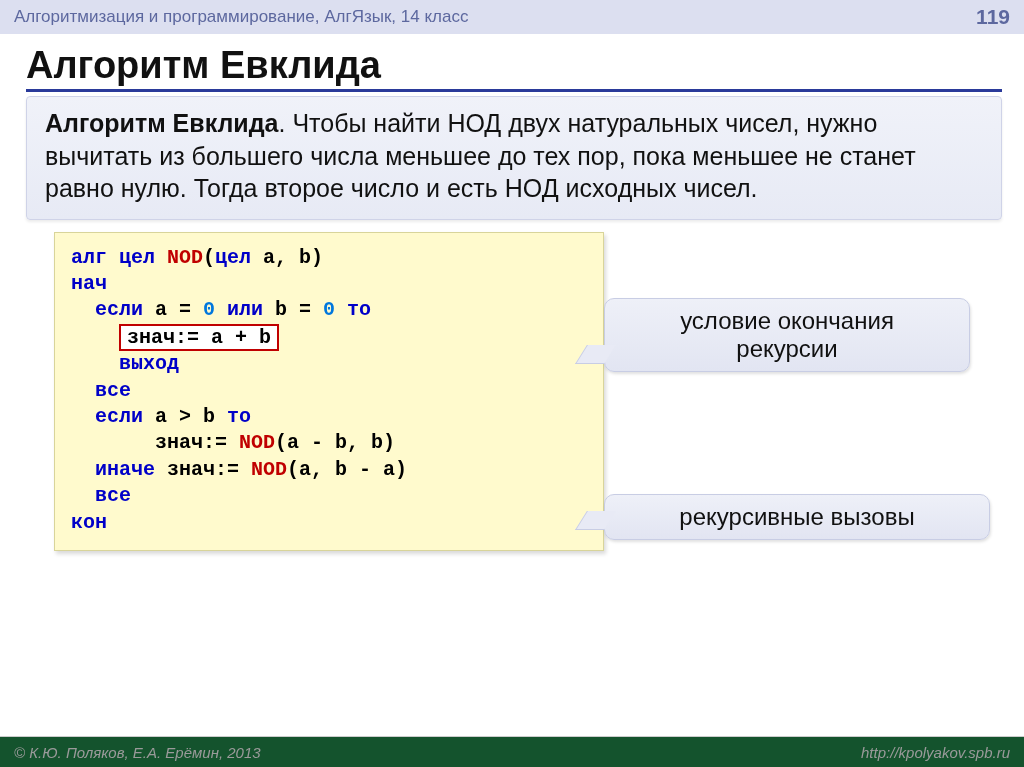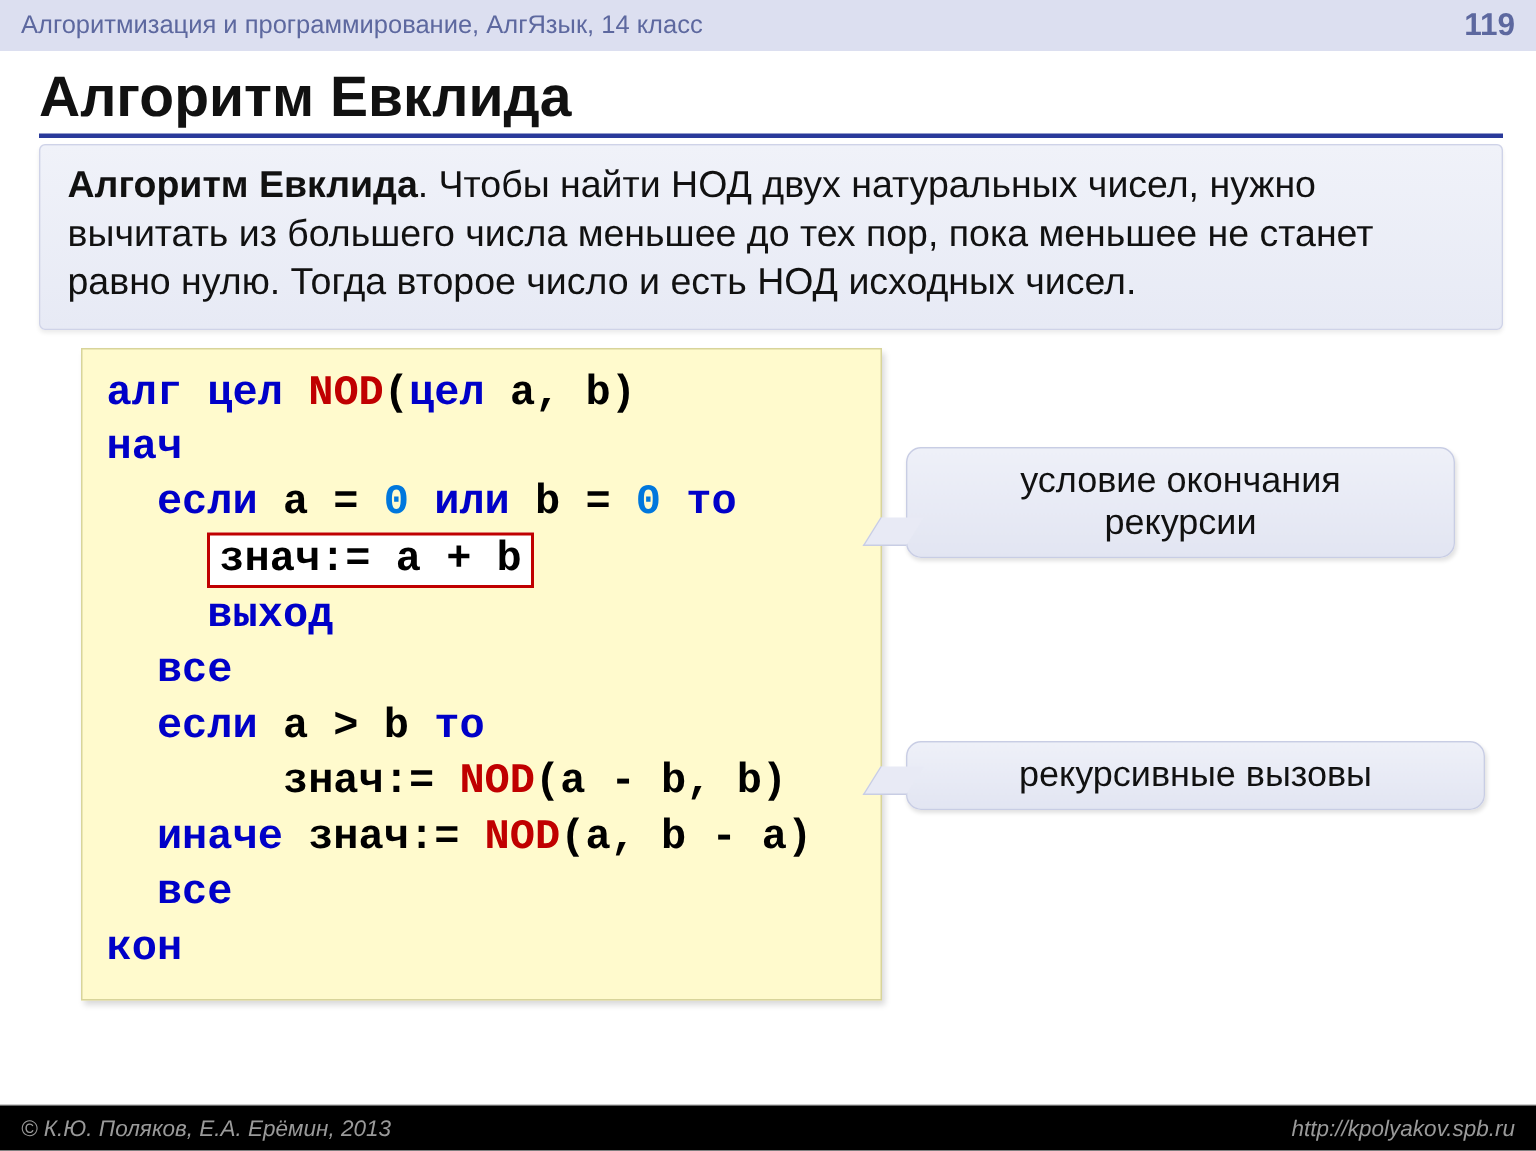--- a/index.html
+++ b/index.html
@@ -59,23 +59,23 @@
     height: 420px;
   }
   .code-box {
     position: absolute;
     left: 28px;
     top: 0;
     width: 500px;
     background: #fffacd;
     border: 1px solid #d8d49a;
     box-shadow: 2px 3px 4px rgba(0,0,0,0.15);
-    padding: 12px 16px 14px 16px;
+    padding: 12px 32px 14px 16px;
     font-family: "Courier New", Courier, monospace;
-    font-size: 28px;
+    font-size: 20px;
     font-weight: bold;
     line-height: 1.32;
     white-space: pre;
     color: #000;
   }
   .tok-kw  { color: #0000c8; }
   .tok-fn  { color: #c00000; }
   .tok-num { color: #0077dd; }
   .inner-frame {
     display: inline-block;
@@ -117,21 +117,21 @@
     right: 0;
     height: 30px;
     border-top: 1px solid #ccc;
     display: flex;
     justify-content: space-between;
     align-items: center;
     padding: 0 14px;
     font-size: 15px;
     color: #9a9a9a;
     font-style: italic;
-    background: #000000;
+    background: #14532d;
   }
 </style>
 </head>
 <body>
 
 <div class="header-bar">
   <span>Алгоритмизация и программирование, АлгЯзык, 14 класс</span>
   <span class="page-num">119</span>
 </div>
 

